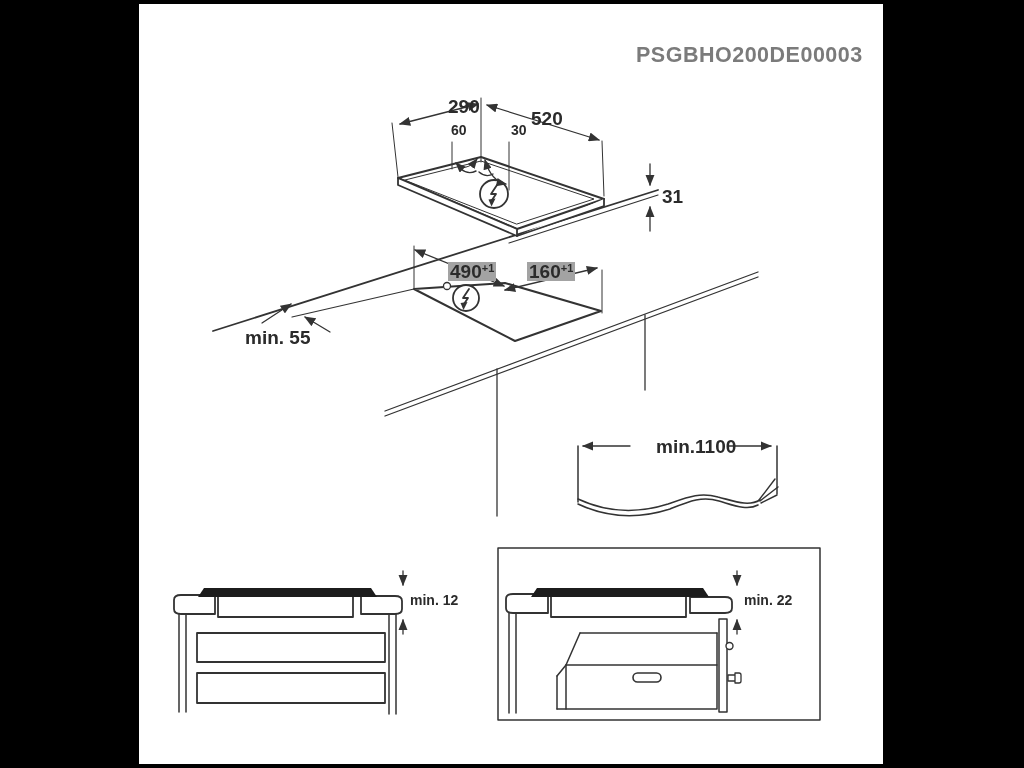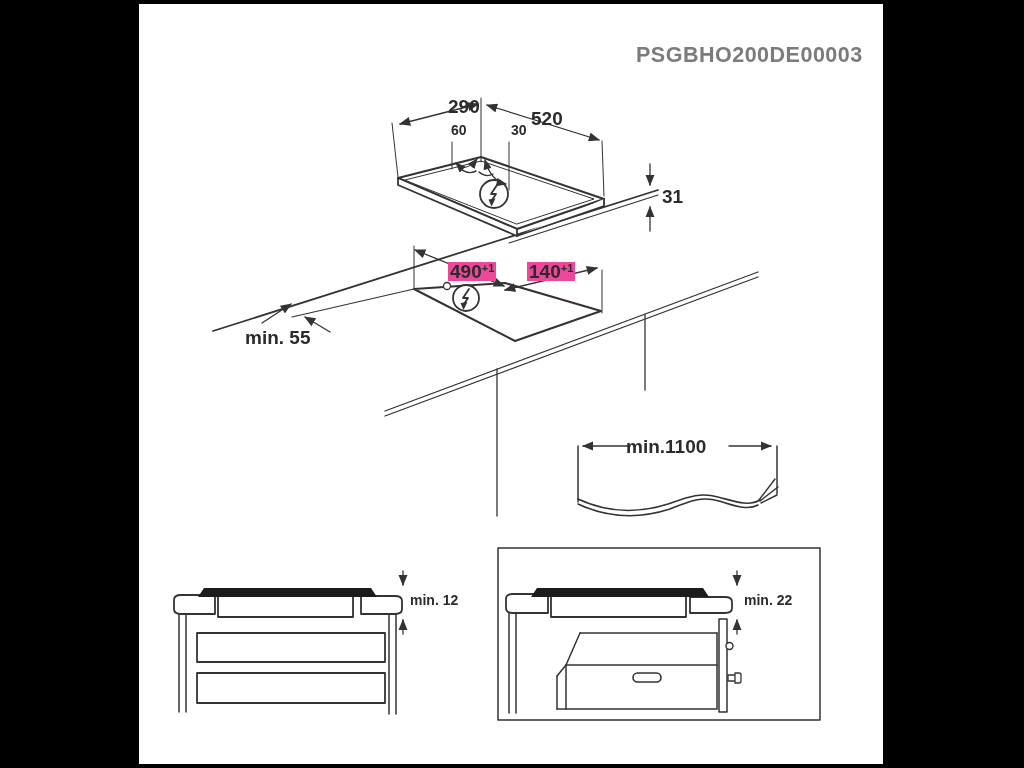--- a/index.html
+++ b/index.html
@@ -12,21 +12,21 @@
     position:absolute;left:139px;top:4px;width:744px;height:760px;
     background:#ffffff;
   }
   svg.canvas{position:absolute;left:0;top:0;width:1024px;height:768px;}
   .label{
     position:absolute;white-space:nowrap;color:#2b2b2b;
     font-weight:700;font-size:19px;line-height:1;
     font-family:"Liberation Sans", sans-serif;
   }
   .label sup{font-size:11px;font-weight:700;vertical-align:6px;letter-spacing:0;}
-  .label.bg{background:#ec4899;padding:0 2px;}
+  .label.bg{background:#a3a3a3;padding:0 2px;}
   .small{font-size:14px;}
   .tiny{font-size:14px;}
   .title{
     position:absolute;left:588px;top:43px;
     font-size:21.5px;font-weight:700;letter-spacing:0.5px;color:#7b7b7b;
     font-family:"Liberation Sans", sans-serif;white-space:nowrap;margin-left:48px;
   }
 </style>
 </head>
 <body>
@@ -153,19 +153,19 @@
 
 <div class="title">PSGBHO200DE00003</div>
 
 <div class="label" style="left:412px;top:97px;margin-left:36px;">290</div>
 <div class="label" style="left:531px;top:109px;">520</div>
 <div class="label tiny" style="left:451px;top:123px;">60</div>
 <div class="label tiny" style="left:484px;top:123px;margin-left:27px;">30</div>
 <div class="label" style="left:662px;top:187px;">31</div>
 
 <div class="label bg" style="left:448px;top:262px;"><span>490</span><sup>+1</sup></div>
-<div class="label bg" style="left:527px;top:262px;"><span>140</span><sup>+1</sup></div>
+<div class="label bg" style="left:527px;top:262px;"><span>160</span><sup>+1</sup></div>
 <div class="label" style="left:245px;top:328px;">min. 55</div>
 
-<div class="label" style="left:626px;top:437px;text-align:center;">min.1100</div>
+<div class="label" style="left:656px;top:437px;text-align:center;">min.1100</div>
 
 <div class="label small" style="left:410px;top:593px;">min. 12</div>
 <div class="label small" style="left:744px;top:593px;">min. 22</div>
 
 </body></html>

